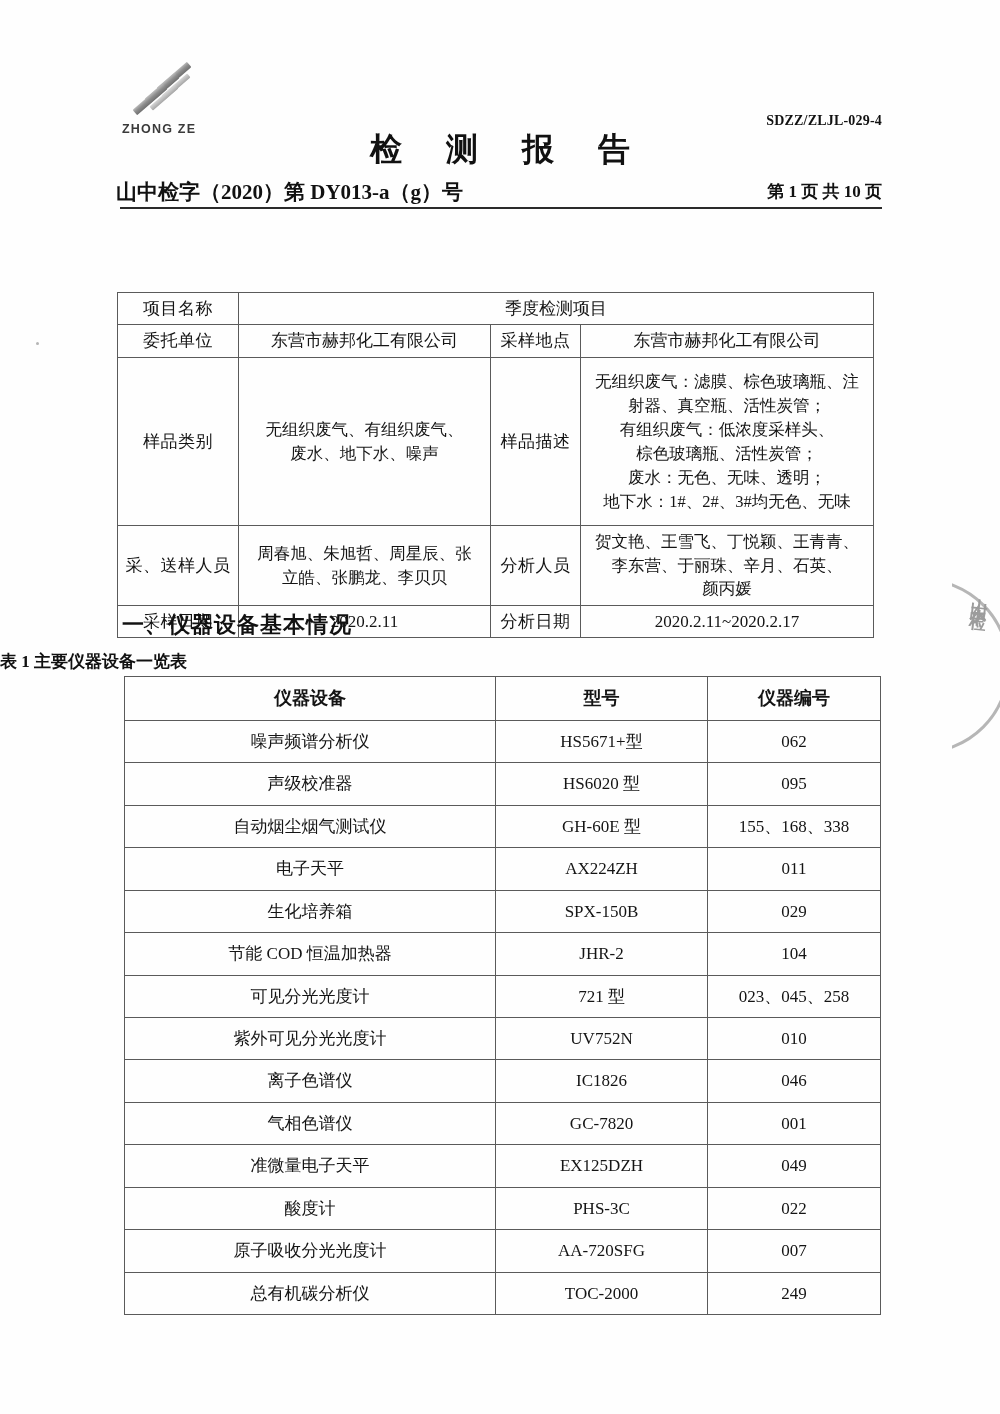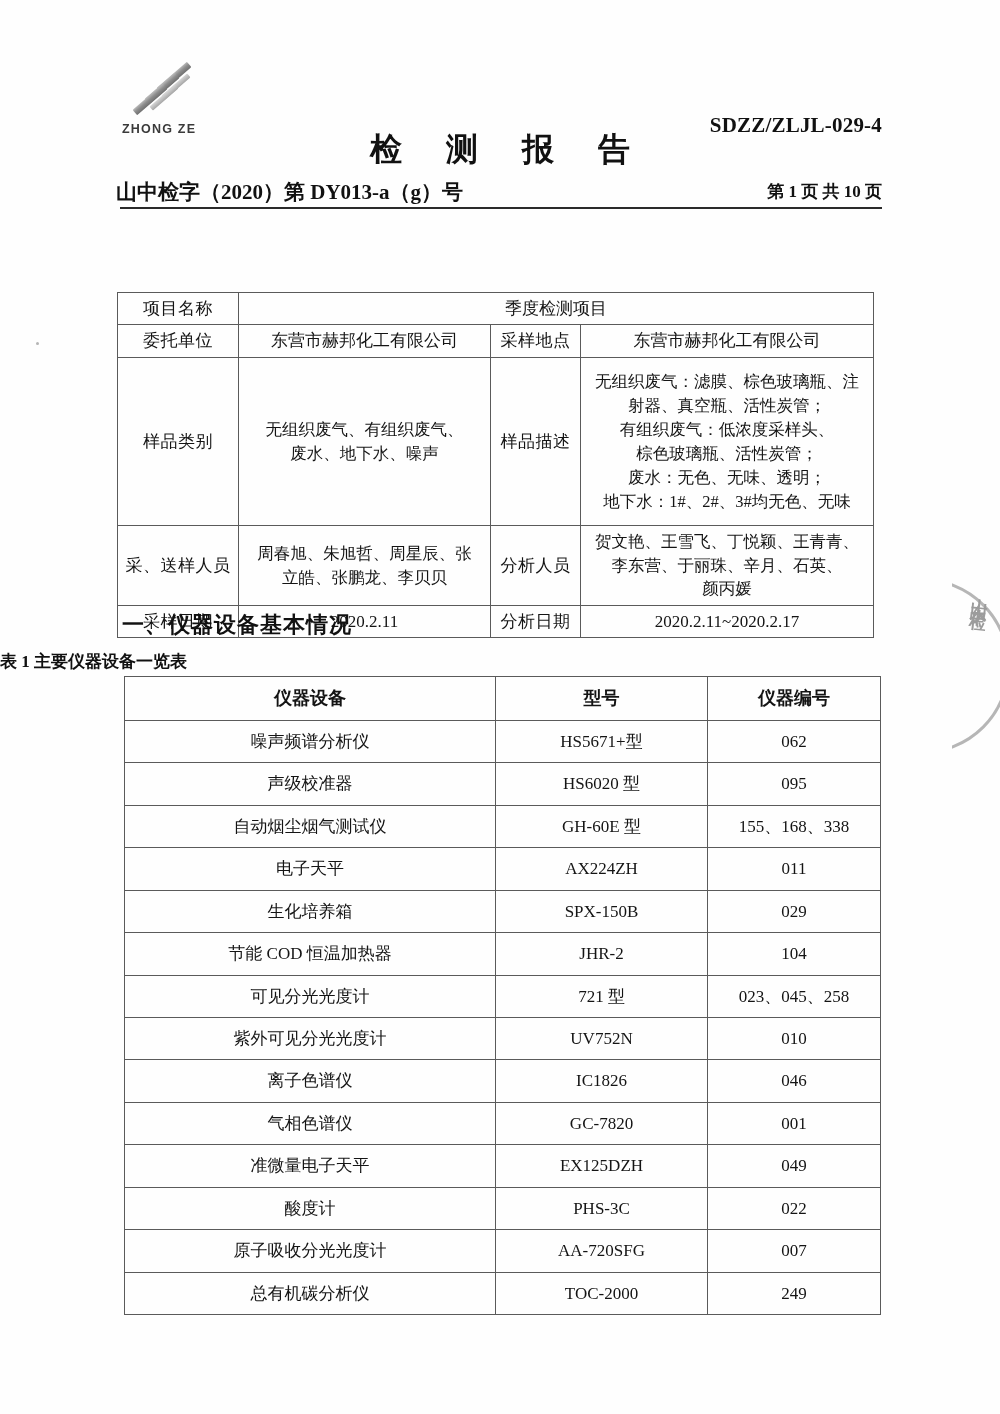--- a/index.html
+++ b/index.html
@@ -68,21 +68,21 @@
     font-size: 12.5px;
     font-weight: 700;
     letter-spacing: 1.2px;
     color: #3a3a3a;
   }
 
   .doc-code {
     position: absolute;
     right: 118px;
     top: 113px;
-    font-size: 21px;
+    font-size: 14px;
     font-weight: 700;
     letter-spacing: 0.2px;
     color: #111;
     white-space: nowrap;
   }
 
   .report-title {
     position: absolute;
     left: 0; right: 0;
     top: 128px;

